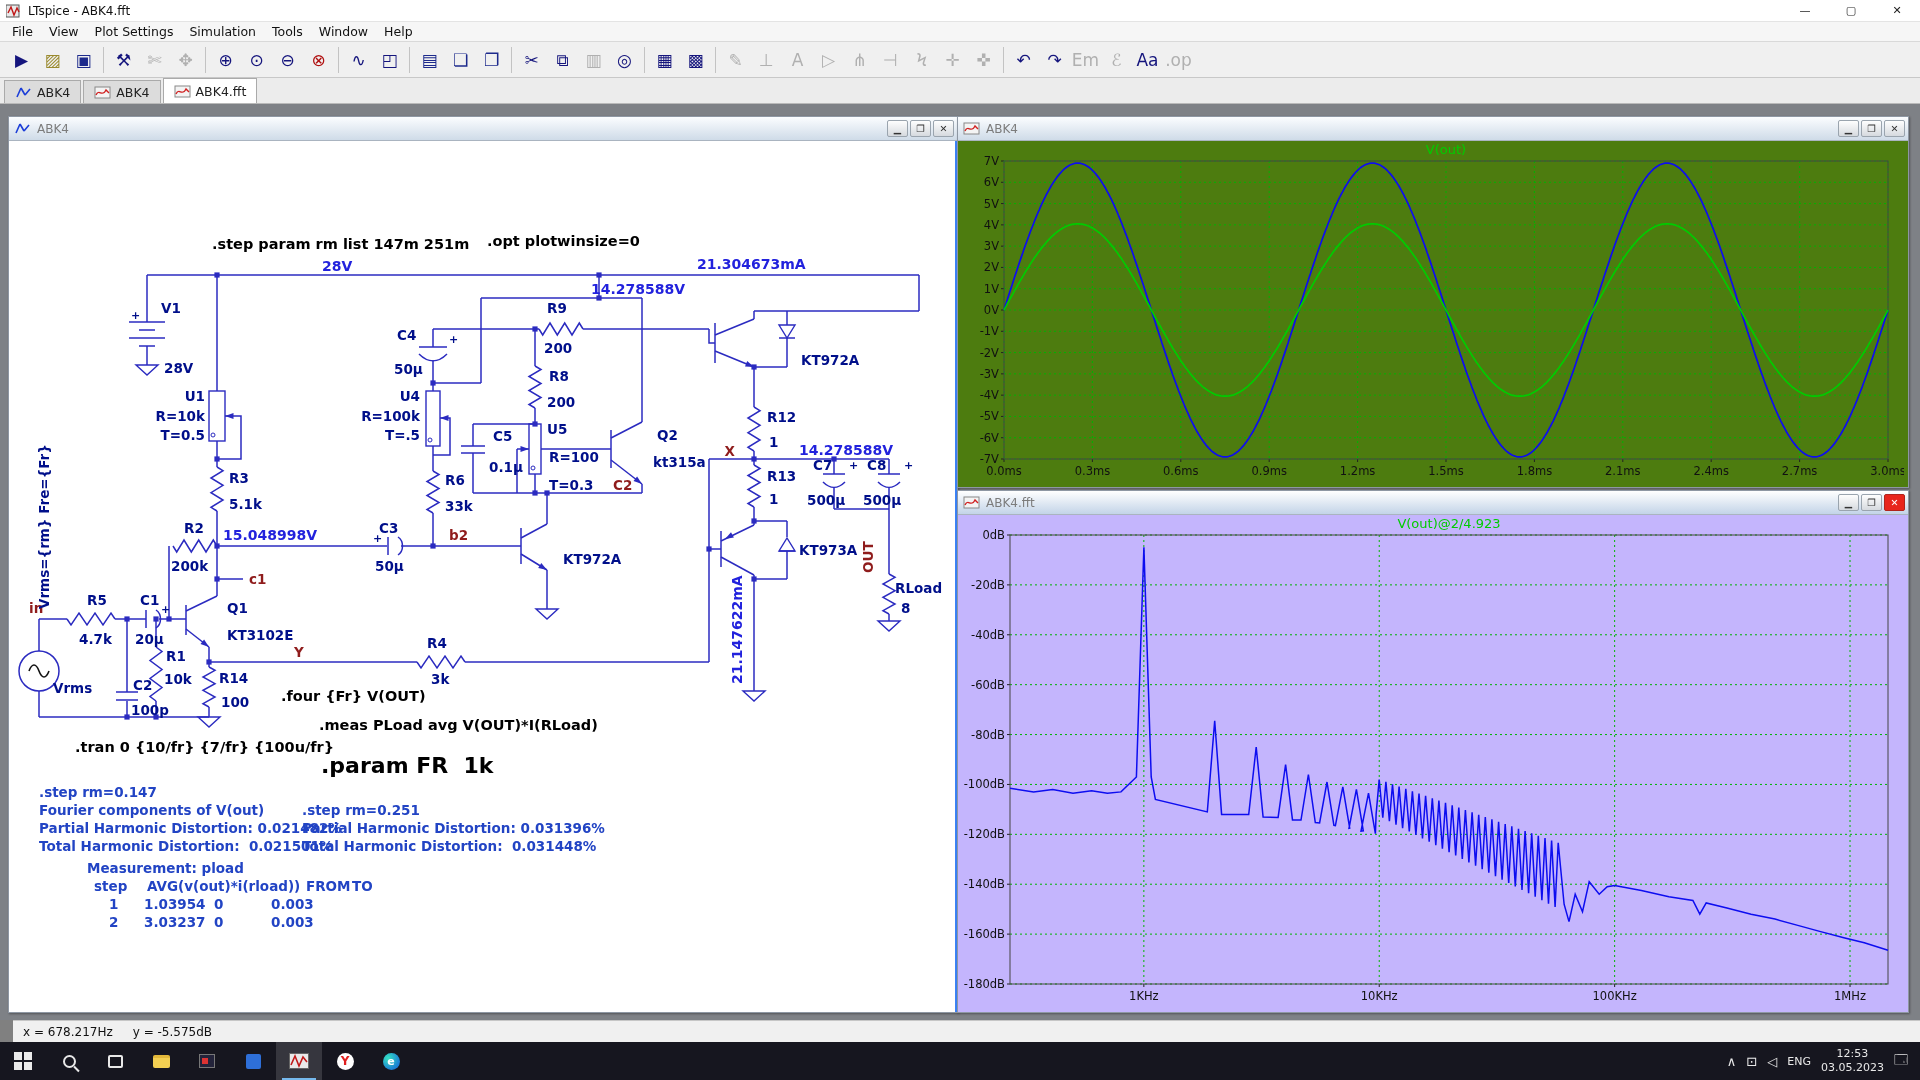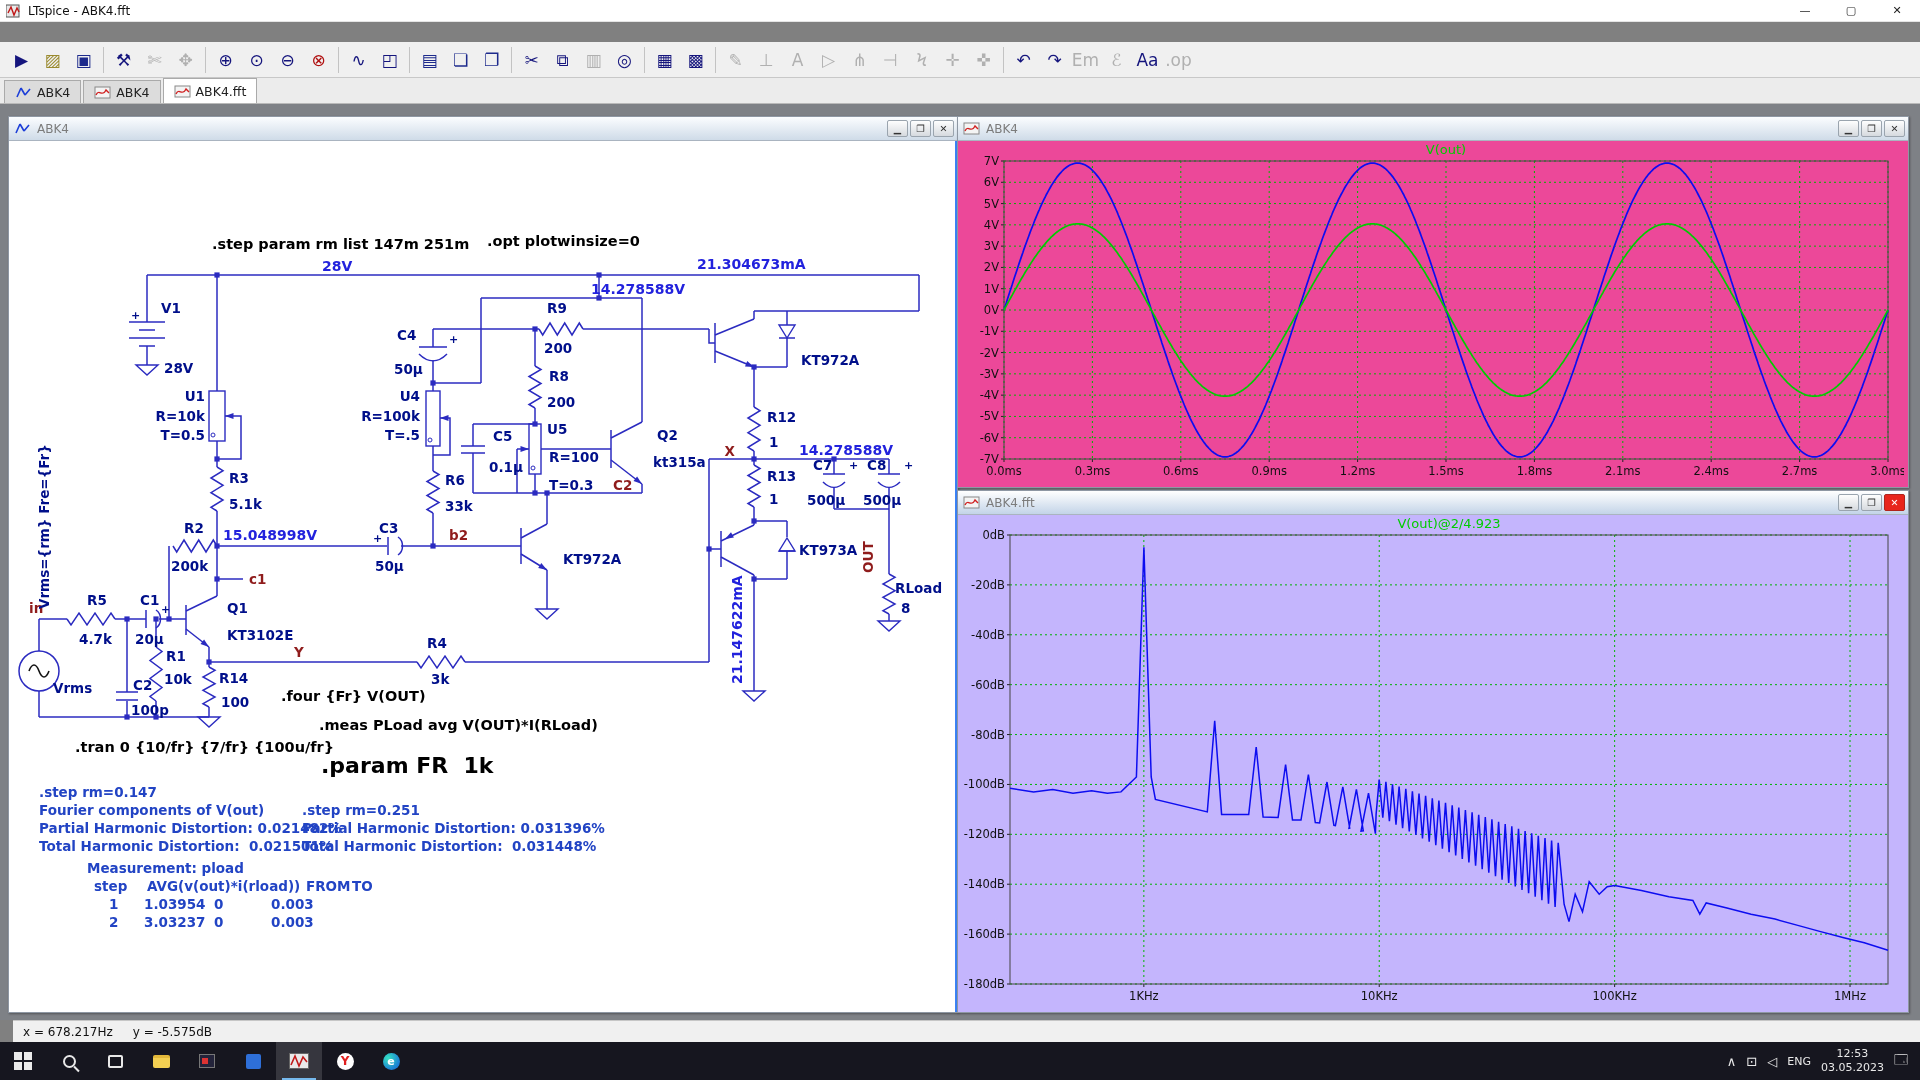--- a/index.html
+++ b/index.html
@@ -67,20 +67,29 @@
       <polyline points="2,9 5,3 8,11 11,4 13,8" fill="none" stroke="#c01818" stroke-width="1.4"></polyline>
     </svg>
     <span class="ttl">LTspice - ABK4.fft</span>
     <div class="wincontrols">
       <span>—</span>
       <span>▢</span>
       <span>✕</span>
     </div>
   </div>
 
+  <div class="menubar" id="menubar">
+      <span>File</span>
+      <span>View</span>
+      <span>Plot Settings</span>
+      <span>Simulation</span>
+      <span>Tools</span>
+      <span>Window</span>
+      <span>Help</span>
+    </div>
   <div class="toolbar" id="toolbar">
       <div class="tb en">▶</div>
       <div class="tb en" style="color: rgb(154, 138, 46);">▨</div>
       <div class="tb en" style="color: rgb(29, 42, 140);">▣</div>
       <div class="tbsep"></div>
       <div class="tb en">⚒</div>
       <div class="tb dis">✄</div>
       <div class="tb dis">✥</div>
       <div class="tbsep"></div>
       <div class="tb en">⊕</div>
@@ -449,21 +458,21 @@
           <rect x="1" y="1" width="15" height="11" fill="#f4f4f4" stroke="#888"></rect>
           <path d="M2,9 C5,2 8,12 12,4 L15,7" stroke="#d02020" stroke-width="1.4" fill="none"></path>
         </svg>
         <span>ABK4</span>
         <div class="cbtns">
           <span>▁</span>
           <span>❐</span>
           <span>✕</span>
         </div>
       </div>
-      <div class="cclient" style="background:#ec4899">
+      <div class="cclient" style="background:#4d7c0f">
         <svg id="wave-svg" width="946" height="344" viewBox="0 0 946 344">
             <line x1="46" x2="930" y1="20" y2="20" stroke="#00b400" stroke-dasharray="2 3" stroke-width="1"></line>
             <text x="41" y="24" class="ax" text-anchor="end">7V</text>
             <line x1="43" x2="46" y1="20" y2="20" stroke="#222"></line>
             <line x1="46" x2="930" y1="41.285714285714285" y2="41.285714285714285" stroke="#00b400" stroke-dasharray="2 3" stroke-width="1"></line>
             <text x="41" y="45.285714285714285" class="ax" text-anchor="end">6V</text>
             <line x1="43" x2="46" y1="41.285714285714285" y2="41.285714285714285" stroke="#222"></line>
             <line x1="46" x2="930" y1="62.57142857142857" y2="62.57142857142857" stroke="#00b400" stroke-dasharray="2 3" stroke-width="1"></line>
             <text x="41" y="66.57142857142857" class="ax" text-anchor="end">5V</text>
             <line x1="43" x2="46" y1="62.57142857142857" y2="62.57142857142857" stroke="#222"></line>

